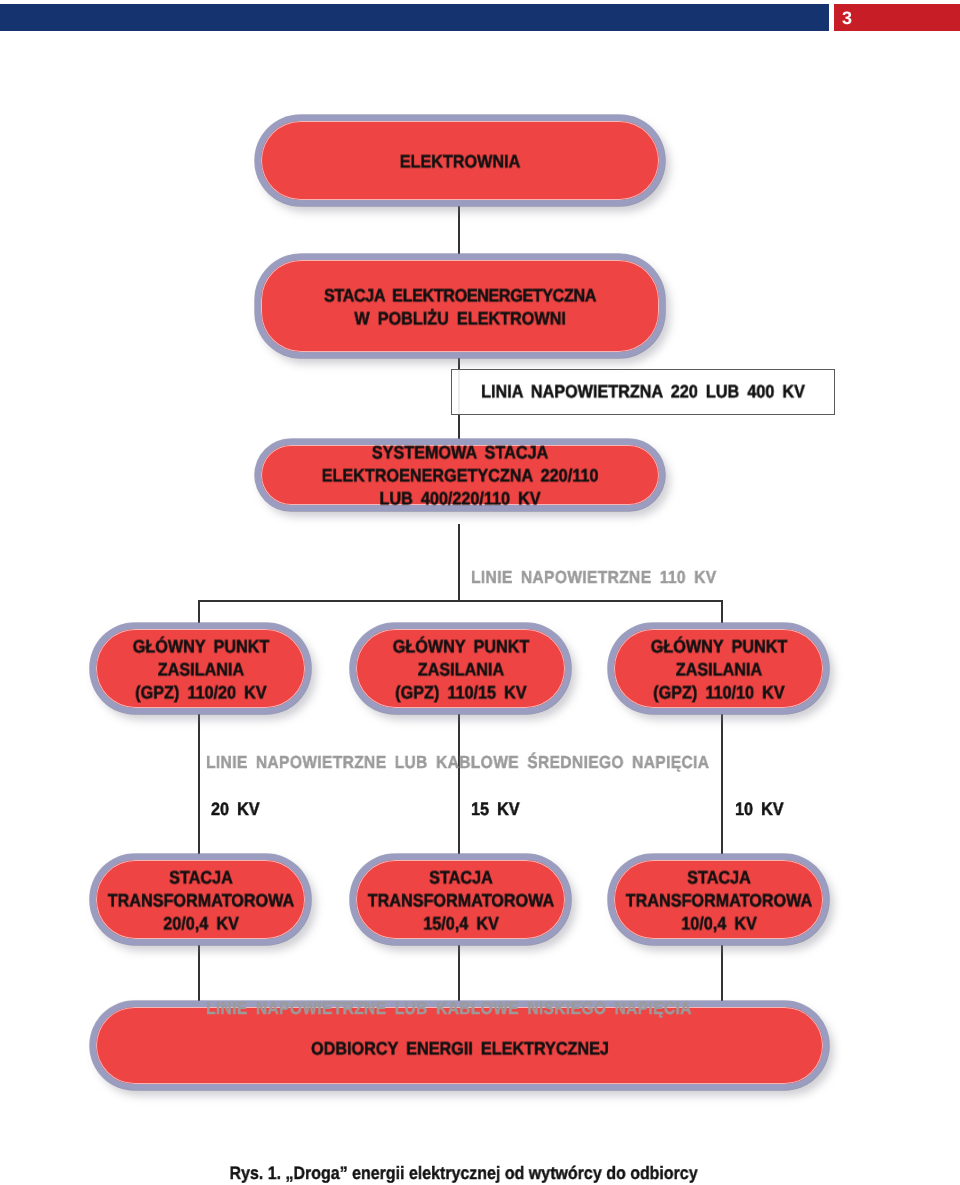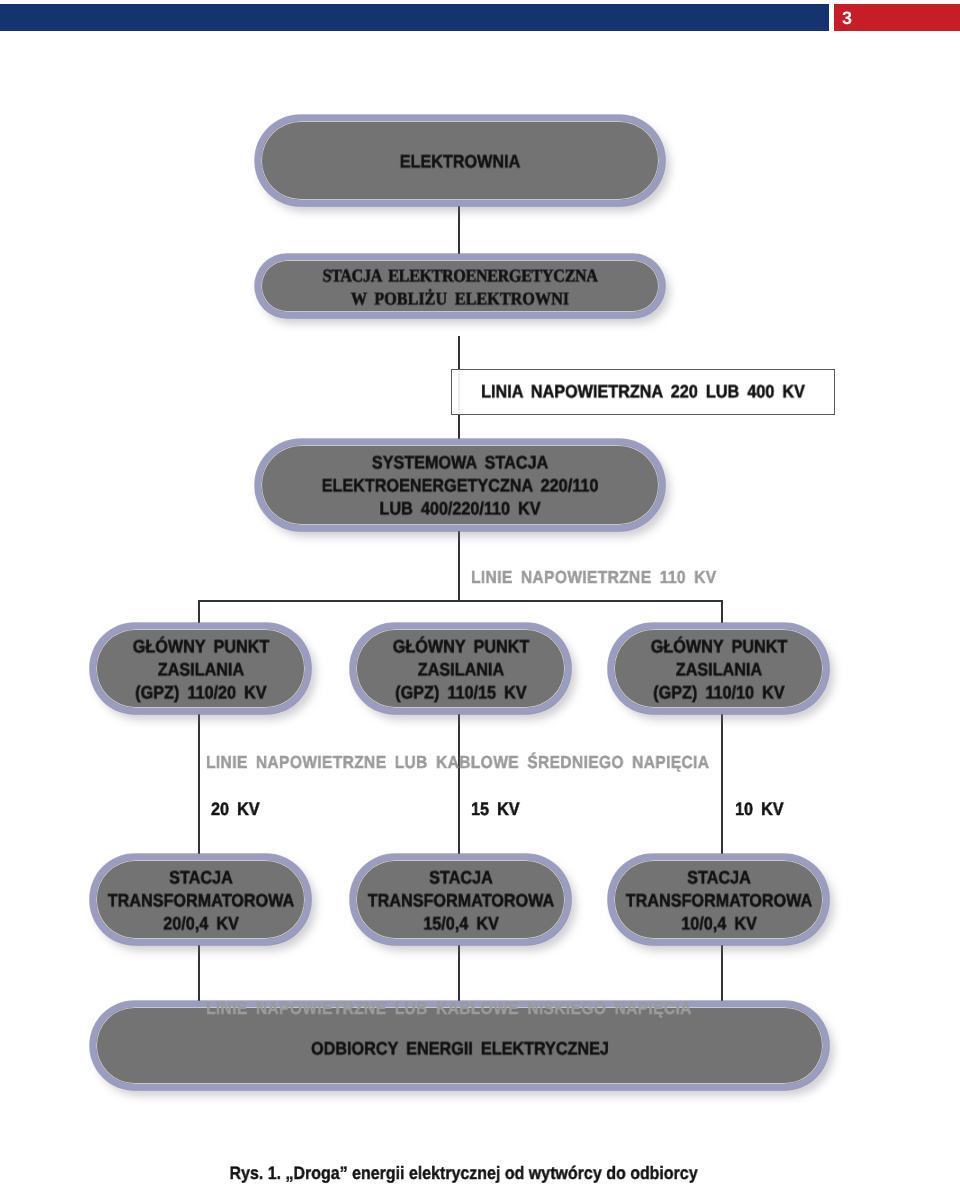--- a/index.html
+++ b/index.html
@@ -14,21 +14,21 @@
   .hdr-red{position:absolute;left:834px;top:4px;width:126px;height:27px;background:#c61d26;}
   .hdr-num{position:absolute;will-change:transform;left:842px;top:8px;color:#ffffff;font-size:18px;font-weight:bold;
            line-height:20px;letter-spacing:0;transform:scaleX(1);transform-origin:left top;}
 
   
   .lines{position:absolute;left:0;top:0;width:960px;height:1185px;z-index:1;}
   .vline{position:absolute;background:#333333;width:1.5px;margin-left:0.2px;}
   .hline{position:absolute;background:#333333;height:1.5px;margin-top:0.2px;}
 
   
-  .node{position:absolute;background:#737373;border:6px solid #9a9cc0;box-sizing:border-box;
+  .node{position:absolute;background:#ef4444;border:6px solid #9a9cc0;box-sizing:border-box;
         z-index:3;box-shadow:5px 6px 9px rgba(120,120,135,0.35), inset 0 0 0 1px rgba(255,255,255,0.6), 0 0 0 0.8px rgba(120,122,160,0.65);}
   .node .tx{position:absolute;left:50%;top:calc(50% + 1px);white-space:nowrap;text-align:center;will-change:transform;
             font-weight:bold;color:#111111;-webkit-text-stroke:0.5px #111111;}
 
   
   .whitebox{position:absolute;background:#ffffff;border:1px solid #5a5a5a;box-sizing:border-box;z-index:2;}
   .whitebox .tx{position:absolute;left:50%;top:50%;white-space:nowrap;text-align:center;will-change:transform;
                 font-weight:bold;color:#111111;-webkit-text-stroke:0.5px #111111;}
 
   
@@ -61,33 +61,33 @@
     <div class="vline" style="left:458px;top:934px;height:110px;"></div>
     <div class="vline" style="left:721px;top:934px;height:110px;"></div>
   </div>
 
   <div class="node" style="left:255px;top:115px;width:410px;height:91px;border-radius:46px;">
     <span class="tx" style="font-size:18px;line-height:23px;word-spacing:4px;transform:translate(-50%,-50%) scaleX(0.90);">
       <span>ELEKTROWNIA</span>
     </span>
   </div>
 
-  <div class="node" style="left:255px;top:254px;width:410px;height:64px;border-radius:46px;font-family:Liberation Serif, serif;">
+  <div class="node" style="left:255px;top:254px;width:410px;height:104px;border-radius:46px;">
     <span class="tx" style="font-size:18px;line-height:22.5px;word-spacing:4px;transform:translate(-50%,-50%) scaleX(0.90);">
       <span style="letter-spacing:-0.45px;">STACJA ELEKTROENERGETYCZNA</span><br>
       <span>W POBLIŻU ELEKTROWNI</span>
     </span>
   </div>
 
   <div class="whitebox" style="left:451px;top:369px;width:384px;height:46px;">
     <span class="tx" style="font-size:18px;line-height:23px;word-spacing:4px;transform:translate(-50%,-50%) scaleX(0.90);">LINIA NAPOWIETRZNA 220 LUB 400 KV</span>
   </div>
   <div class="vline" style="left:458px;top:370px;height:44px;background:#ececec;z-index:2;"></div>
 
-  <div class="node" style="left:255px;top:439px;width:410px;height:92px;border-radius:46px;">
+  <div class="node" style="left:255px;top:439px;width:410px;height:72px;border-radius:46px;">
     <span class="tx" style="font-size:18px;line-height:23px;word-spacing:4px;transform:translate(-50%,-50%) scaleX(0.90);">
       <span>SYSTEMOWA STACJA</span><br>
       <span>ELEKTROENERGETYCZNA 220/110</span><br>
       <span>LUB 400/220/110 KV</span>
     </span>
   </div>
 
   <div class="lbl grey" style="left:471px;top:567px;font-size:17.5px;letter-spacing:0.4px;word-spacing:4px;transform:scaleX(0.89);">LINIE NAPOWIETRZNE 110 KV</div>
 
   <div class="node" style="left:90px;top:623px;width:221px;height:91px;border-radius:45px;">

